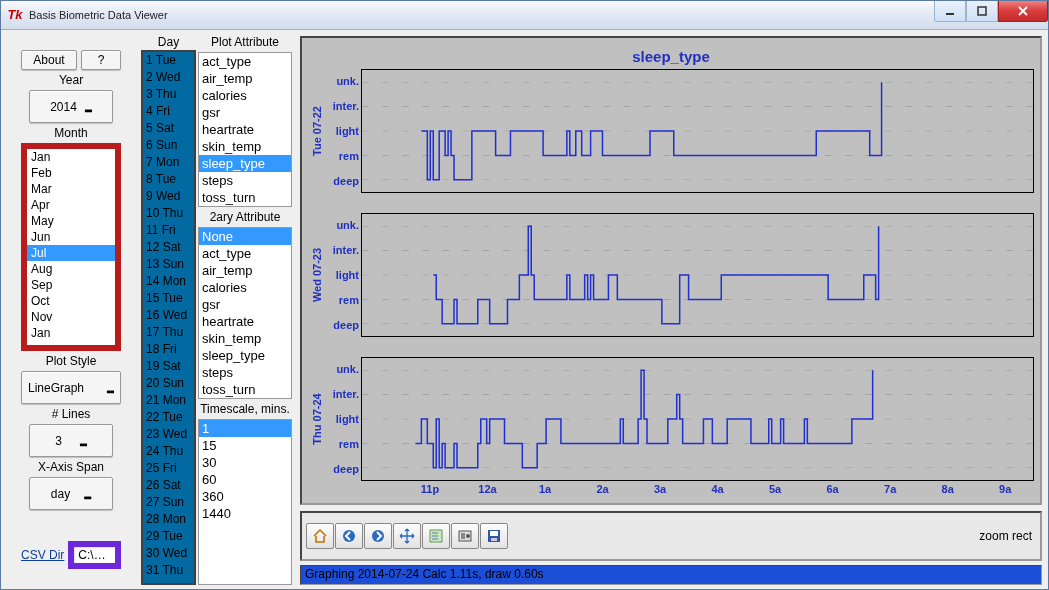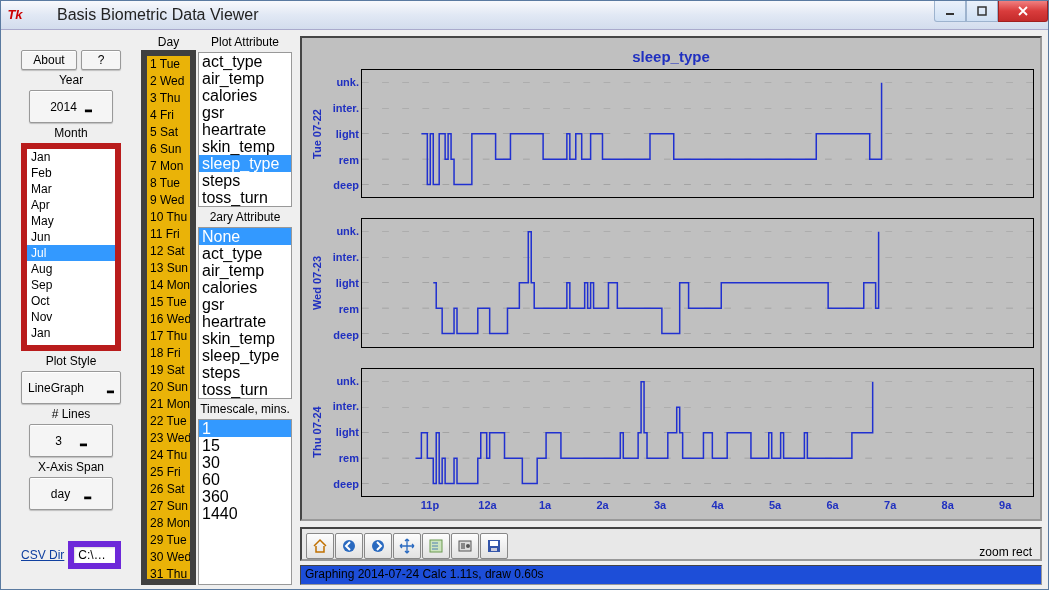--- a/index.html
+++ b/index.html
@@ -1,20 +1,20 @@
 <!DOCTYPE html>
 <html><head>
 <meta charset="utf-8">
 <style>
   html,body{margin:0;padding:0;font-family:"Segoe UI",Tahoma,sans-serif;font-size:13px;background:#eee;}
   .window{width:1049px;height:590px;box-sizing:border-box;border:1px solid #5a7aa0;background:#efefef;position:relative;display:flex;flex-direction:column;}
   
   .titlebar{height:28px;background:linear-gradient(to bottom,#f8f9fc,#e1e8f4 50%,#d3dded);display:flex;align-items:center;border-bottom:1px solid #aac;}
   .titlebar .appicon{width:18px;height:18px;margin:0 5px;color:#c00;font-weight:bold;font-style:italic;font-size:13px;line-height:18px;text-align:center;}
-  .titlebar .title{flex:1;font-size:16px;color:#222;margin-left:28px;}
+  .titlebar .title{flex:1;font-size:11px;color:#222;}
   .winbtns{display:flex;height:100%;}
   .winbtn{width:30px;height:20px;margin-top:0;border:1px solid #9db3ce;border-top:none;background:linear-gradient(to bottom,#eaf1fb,#cfe0f4);display:flex;align-items:center;justify-content:center;font-size:10px;}
   .winbtn.min{border-radius:0 0 0 3px;}
   .winbtn.close{background:linear-gradient(to bottom,#f08080,#d93c3c 50%,#c42b2b);color:#fff;width:48px;border-radius:0 0 3px 0;border-color:#a02020;}
   .winbtn svg{width:12px;height:12px;}
   
   .content{flex:1;display:flex;overflow:hidden;background:#efefef;}
   .leftcol{width:140px;padding:20px;box-sizing:border-box;display:flex;flex-direction:column;gap:2px;}
   .ctrlrow{display:flex;gap:4px;}
   .lbl{font-size:12px;text-align:center;background:transparent;padding:1px 0;}
@@ -24,47 +24,47 @@
   .sel .opt{padding:0 4px;line-height:16px;cursor:default;}
   .sel .opt.selected{background:#3399ff;color:#fff;}
   .monthbox{height:calc(16px*12 + 4px);}
   .spacer{flex:1;}
   .link{color:#1040a0;text-decoration:underline;font-size:12px;}
   .pathfield{border:6px solid #6d28d9;background:#fff;font-size:12px;padding:1px 4px;overflow:hidden;text-overflow:ellipsis;white-space:nowrap;box-shadow:inset 1px 1px 2px rgba(0,0,0,.15);flex:1;min-width:0;}
   .bottomrow{display:flex;align-items:center;gap:4px;margin-top:auto;}
 
   .daycol{width:55px;padding:4px 0;box-sizing:border-box;display:flex;flex-direction:column;}
   .daycol .lbl{font-size:12px;}
-  .daysel{flex:1;border:6px solid #404040;background:#eab308;font-size:12px;overflow:hidden;}
+  .daysel{flex:1;border:2px solid #404040;background:#0369a1;font-size:12px;overflow:hidden;}
   .daysel .opt{padding:0 3px;line-height:17px;white-space:nowrap;}
 
   .attrcol{width:98px;padding:4px 2px;box-sizing:border-box;display:flex;flex-direction:column;gap:2px;}
   .attrcol .lbl{font-size:12px;}
-  .attrbox{border:1px solid #999;background:#fff;font-size:16px;}
+  .attrbox{border:1px solid #999;background:#fff;font-size:13px;}
   .attrbox .opt{padding:0 3px;line-height:17px;}
   .attrbox .opt.selected{background:#3399ff;color:#fff;}
   .scaleheader{text-align:center;font-size:12px;}
 
   .chartcol{flex:1;display:flex;flex-direction:column;background:#efefef;}
   .plotarea{flex:1;margin:6px;border:2px inset #999;background:#c0c0c0;position:relative;padding:6px;box-sizing:border-box;display:flex;flex-direction:column;}
   .plottitle{text-align:center;font-weight:bold;color:#2030c0;font-size:15px;padding:4px 0 0;}
   .charts{flex:1;display:flex;flex-direction:column;gap:20px;margin-top:4px;}
   .minichart{flex:1;display:flex;}
   .chart-ylabel{width:18px;display:flex;align-items:center;justify-content:center;}
   .chart-ylabel span{transform:rotate(-90deg);white-space:nowrap;font-size:11px;font-weight:bold;color:#2030c0;}
   .chart-yticks{width:35px;display:flex;flex-direction:column;font-size:11px;font-weight:bold;color:#2030c0;text-align:right;padding-right:2px;box-sizing:border-box;}
   .chart-yticks div{flex:1;display:flex;align-items:center;justify-content:flex-end;}
   .chart-canvas{flex:1;background:transparent;position:relative;border:1px solid #000;}
   .chart-canvas svg{position:absolute;inset:0;width:100%;height:100%;}
   .chart-gridline{stroke:#999;stroke-dasharray:1 2;stroke-width:0.5;}
   .dataline{stroke:#2030d0;stroke-width:1.5;fill:none;}
   .xticks{display:flex;margin-left:53px;height:14px;font-size:11px;font-weight:bold;color:#2030c0;margin-top:2px;}
   .xticks div{flex:1;text-align:center;}
 
-  .toolbar{height:30px;margin:0 6px 4px;border:2px inset #999;background:#e8e8e8;display:flex;align-items:flex-end;padding:0 4px;gap:1px;}
+  .toolbar{height:30px;margin:0 6px 4px;border:2px inset #999;background:#e8e8e8;display:flex;align-items:center;padding:8px 4px;gap:1px;}
   .tbtn{width:26px;height:24px;border:1px solid #888;background:linear-gradient(to bottom,#fdfdfd,#e2e2e2);border-radius:2px;display:flex;align-items:center;justify-content:center;}
   .tbtn svg{width:16px;height:16px;}
   .toolbar .spacer{flex:1;}
   .zoomtxt{font-size:12px;margin-right:4px;}
   .statusbar{height:18px;margin:0 6px 4px;border:1px inset #999;background:#1d4ed8;font-size:12px;padding:0 4px;line-height:16px;}
 </style>
 </head>
 <body>
 
 <div class="window">

